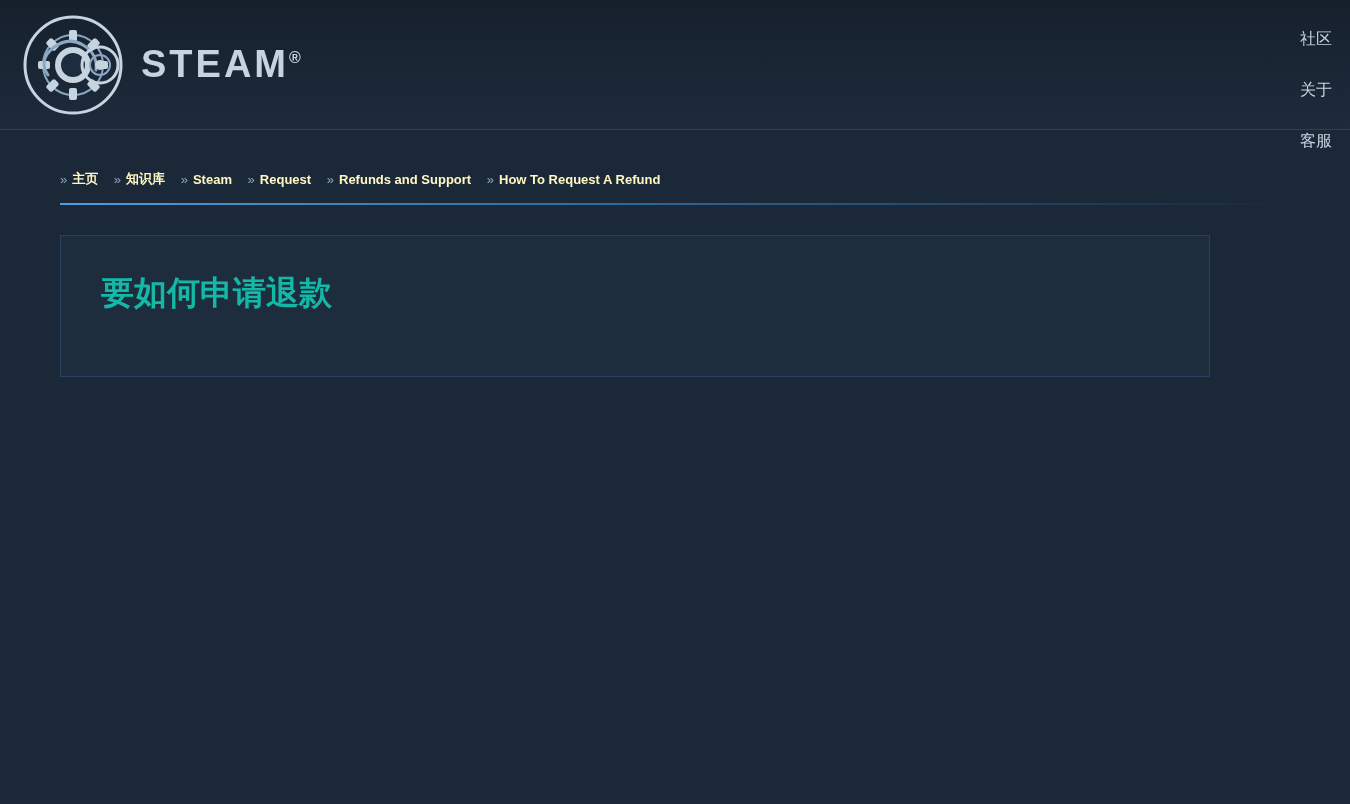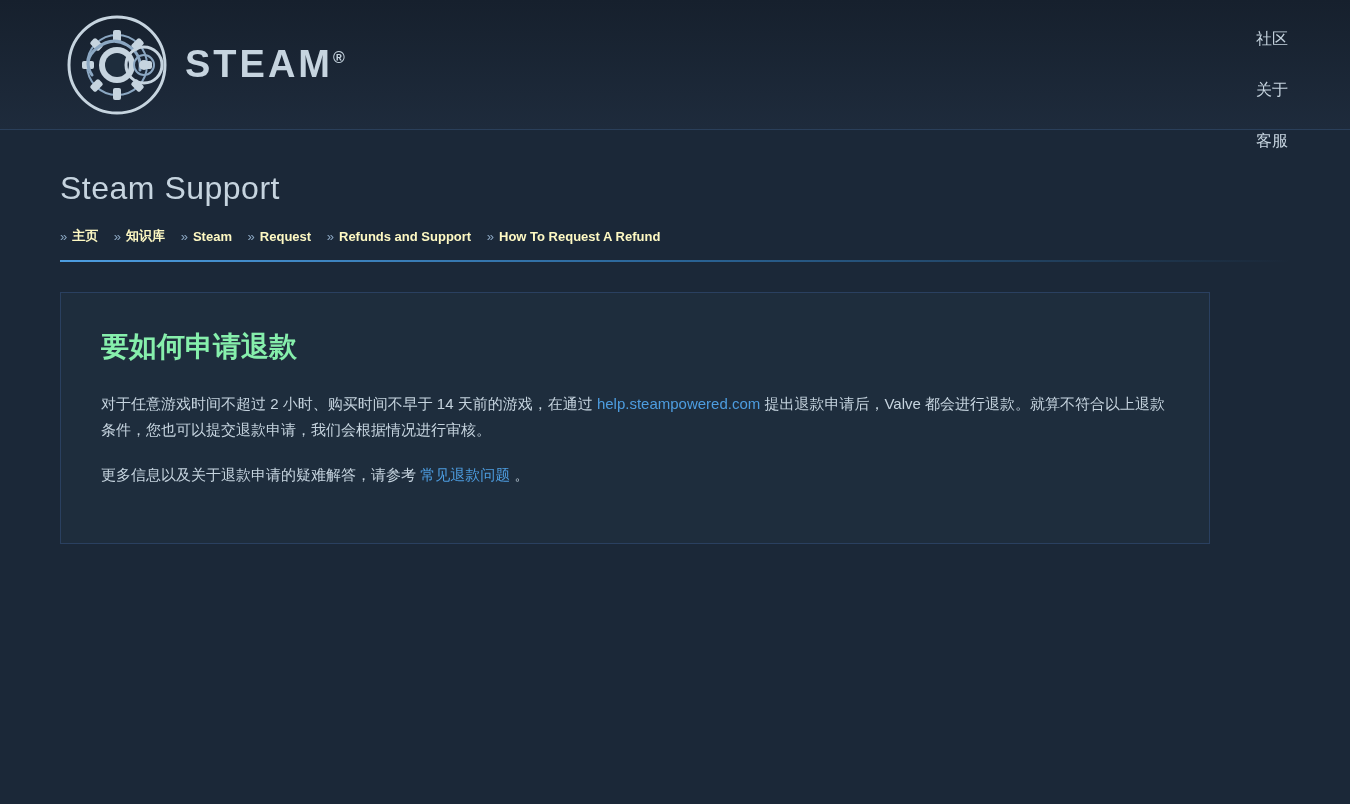--- a/index.html
+++ b/index.html
@@ -12,21 +12,21 @@
       background-color: #1b2838;
       font-family: "Arial", "Microsoft YaHei", sans-serif;
       color: #c6d4df;
       min-height: 804px;
       width: 1350px;
     }
 
     
     .header {
       background: linear-gradient(to bottom, #16202d, #1e2b3c);
-      padding: 0 62px;
+      padding: 0 18px;
       display: flex;
       align-items: center;
       height: 130px;
       border-bottom: 1px solid #2a3f5a;
     }
 
     .logo-area {
       display: flex;
       align-items: center;
       gap: 8px;
@@ -109,23 +109,23 @@
 
     
     .article-box {
       background-color: #1e2d3d;
       border: 1px solid #2a4060;
       padding: 35px 40px;
       max-width: 1150px;
     }
 
     .article-title {
-      font-size: 28px;
+      font-size: 33px;
       font-weight: bold;
-      color: #86efac;
+      color: #14b8a6;
       margin-bottom: 25px;
     }
 
     .article-body {
       font-size: 15px;
       line-height: 1.7;
       color: #c6d4df;
     }
 
     .article-body p {
@@ -194,21 +194,20 @@
   <nav class="nav-links">
     <a href="#">商店</a>
     <a href="#">社区</a>
     <a href="#">关于</a>
     <a href="#">客服</a>
   </nav>
 </header>
 
 <main class="main-content">
 
-  <h1 class="page-title">Steam Support</h1>
 
   <nav class="breadcrumb">
     <span class="breadcrumb-item">
       <a href="#">主页</a>
     </span>
     <span class="breadcrumb-separator">&nbsp;</span>
     <span class="breadcrumb-item">
       <a href="#">知识库</a>
     </span>
     <span class="breadcrumb-separator">&nbsp;</span>
@@ -227,27 +226,15 @@
     <span class="breadcrumb-item">
       <a href="#">How To Request A Refund</a>
     </span>
   </nav>
 
   <div class="divider"></div>
 
   <div class="article-box">
     <h2 class="article-title">要如何申请退款</h2>
 
-    <div class="article-body">
-      <p>
-        <span>对于任意游戏时间不超过 2 小时、购买时间不早于 14 天前的游戏，在通过</span>
-        <a href="#">help.steampowered.com</a>
-        <span> 提出退款申请后，Valve 都会进行退款。就算不符合以上退款条件，您也可以提交退款申请，我们会根据情况进行审核。</span>
-      </p>
-      <p>
-        <span>更多信息以及关于退款申请的疑难解答，请参考</span>
-        <a href="#">常见退款问题</a>
-        <span>。</span>
-      </p>
-    </div>
   </div>
 
 </main>
 
 </body></html>

